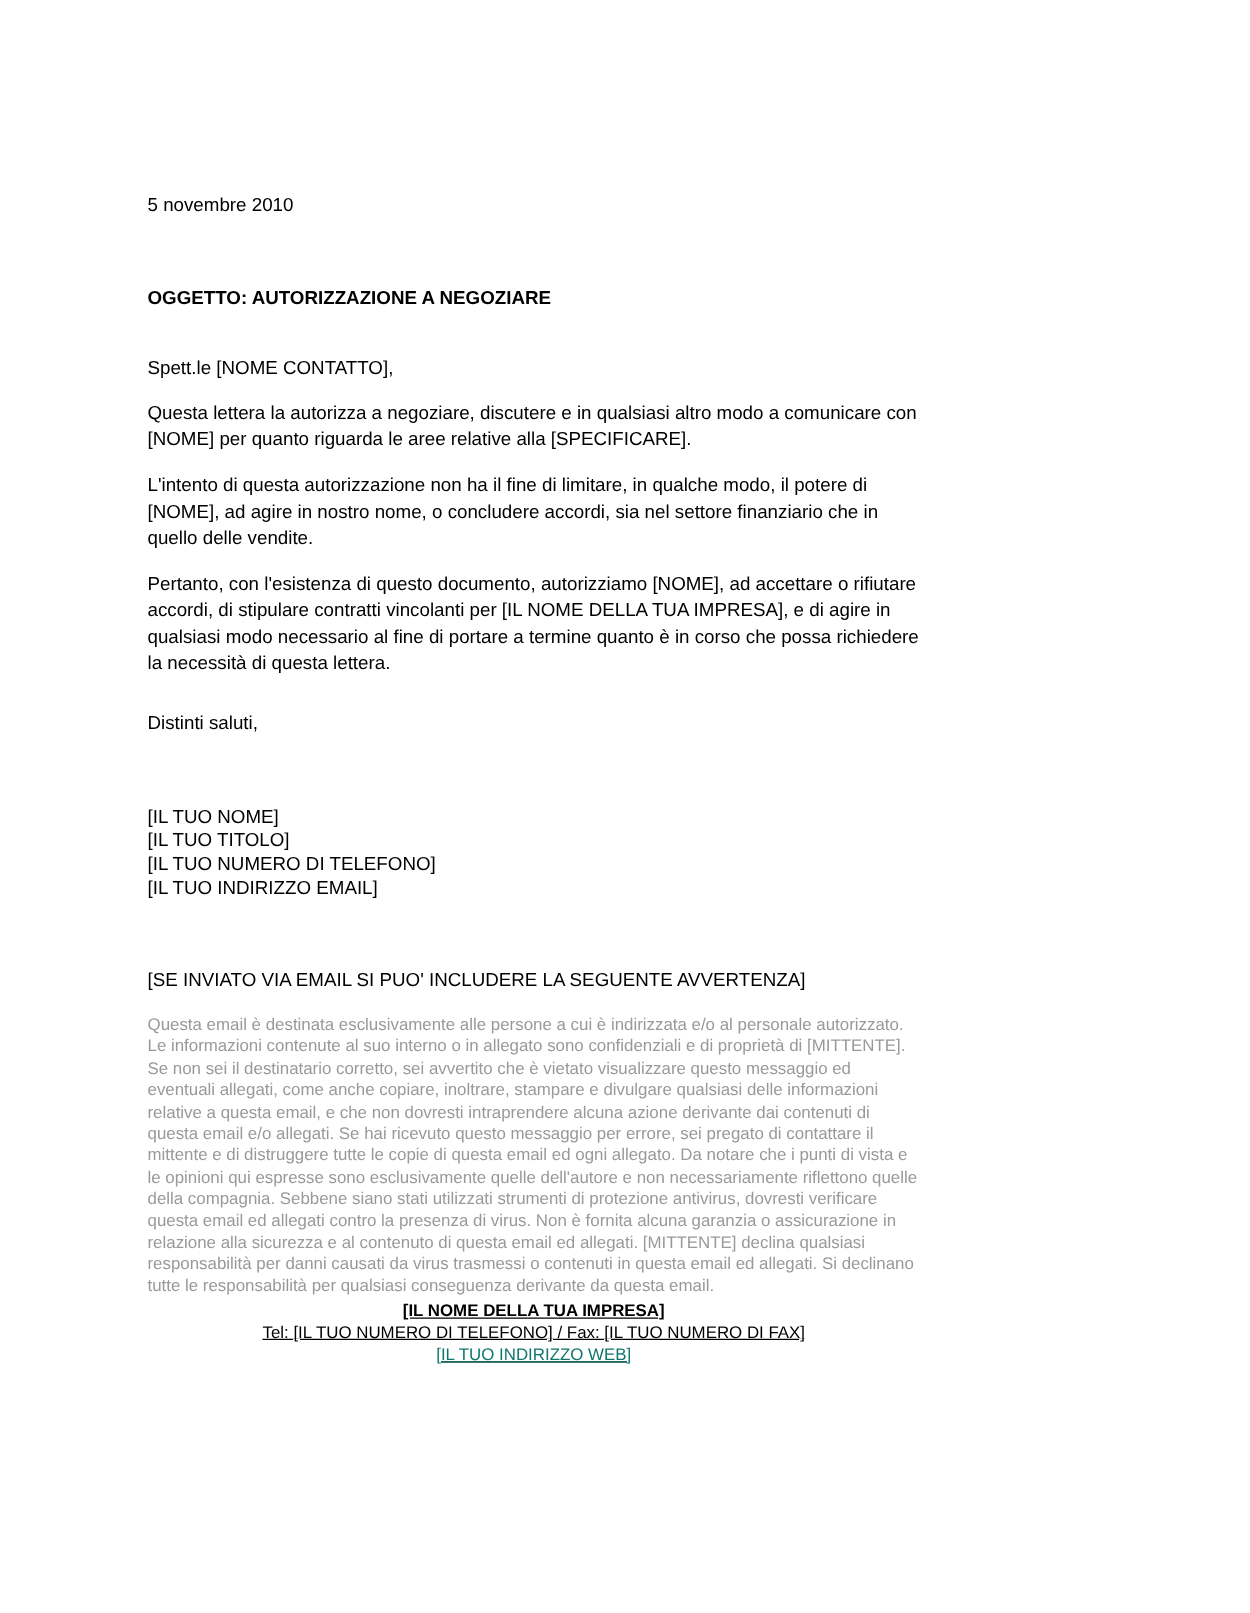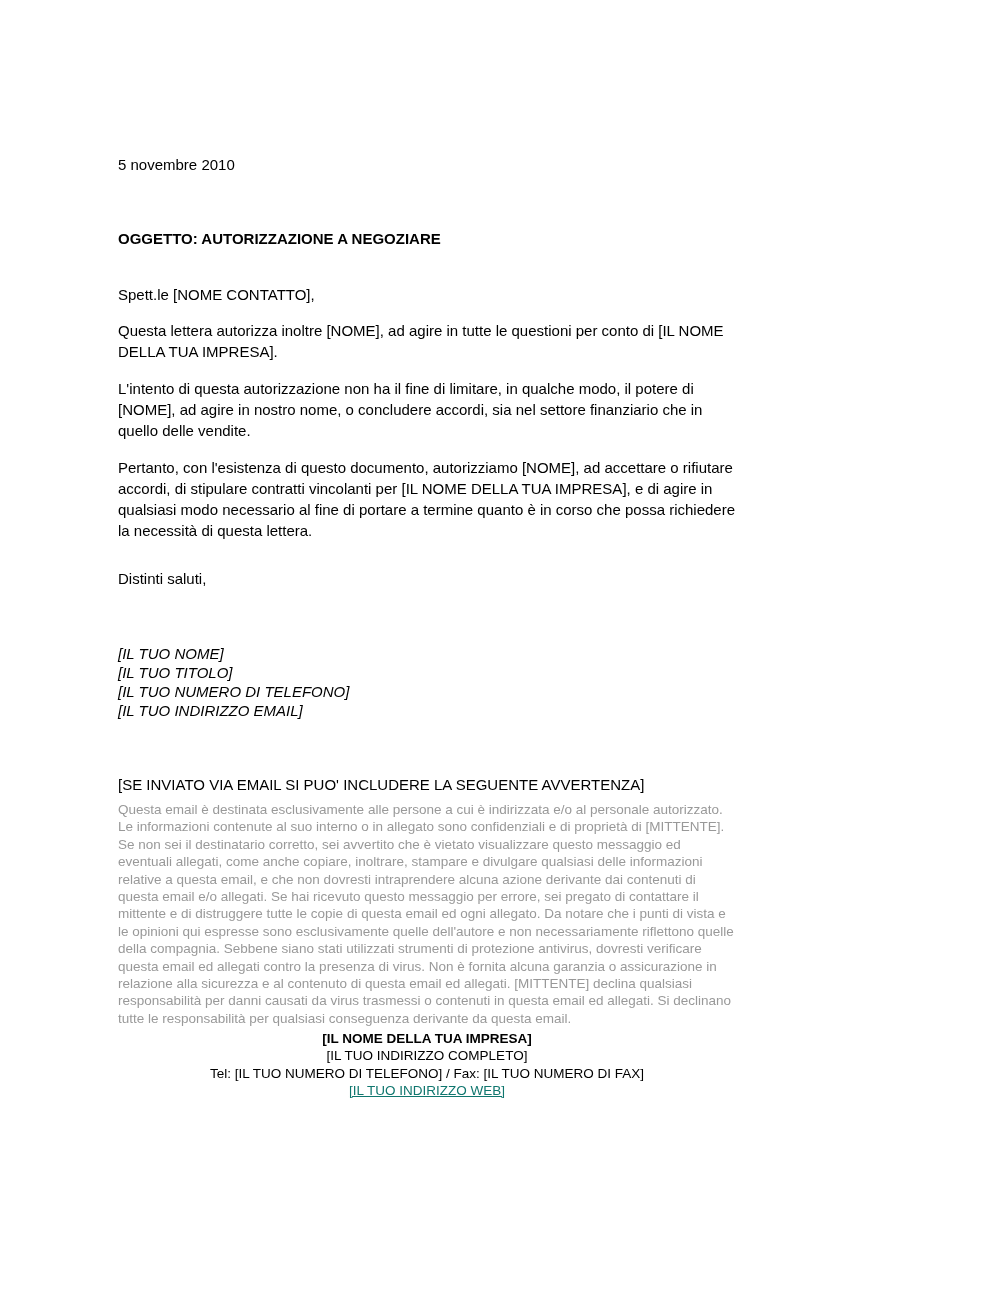--- a/index.html
+++ b/index.html
@@ -45,38 +45,38 @@
   }
   .closing {
     margin-top: 28px;
     font-size: 15px;
     line-height: 19px;
   }
   .signature {
     margin-top: 56px;
     font-size: 15px;
     line-height: 19px;
-    font-style: italic;
   }
   .notice-header {
     margin-top: 55px;
     font-size: 15px;
     line-height: 19px;
   }
   .disclaimer {
-    margin-top: 7px;
+    margin-top: 17px;
     font-size: 13.5px;
     line-height: 17.4px;
     color: #999999;
   }
   .footer {
     margin-top: 3px;
     text-align: center;
     font-size: 13.5px;
     line-height: 17.2px;
+    text-decoration: underline;
   }
   .footer .company {
     font-weight: bold;
   }
   .footer a.weblink {
     color: #0f766e;
     text-decoration: underline;
     cursor: pointer;
   }
 </style>
@@ -85,37 +85,36 @@
 
 <div class="page">
 
   <div class="date">5 novembre 2010</div>
 
 
   <div class="subject">OGGETTO: AUTORIZZAZIONE A NEGOZIARE</div>
 
   <div class="salutation">Spett.le [NOME CONTATTO],</div>
 
-  <p class="para">Questa lettera autorizza inoltre [NOME], ad agire in tutte le questioni per conto di [IL NOME DELLA TUA IMPRESA].</p>
+  <p class="para">Questa lettera la autorizza a negoziare, discutere e in qualsiasi altro modo a comunicare con [NOME] per quanto riguarda le aree relative alla [SPECIFICARE].</p>
   <p class="para">L'intento di questa autorizzazione non ha il fine di limitare, in qualche modo, il potere di [NOME], ad agire in nostro nome, o concludere accordi, sia nel settore finanziario che in quello delle vendite.</p>
   <p class="para">Pertanto, con l'esistenza di questo documento, autorizziamo [NOME], ad accettare o rifiutare accordi, di stipulare contratti vincolanti per [IL NOME DELLA TUA IMPRESA], e di agire in qualsiasi modo necessario al fine di portare a termine quanto è in corso che possa richiedere la necessità di questa lettera.</p>
 
   <div class="closing">Distinti saluti,</div>
 
   <div class="signature">
     <div>[IL TUO NOME]</div>
     <div>[IL TUO TITOLO]</div>
     <div>[IL TUO NUMERO DI TELEFONO]</div>
     <div>[IL TUO INDIRIZZO EMAIL]</div>
   </div>
 
   <div class="notice-header">[SE INVIATO VIA EMAIL SI PUO' INCLUDERE LA SEGUENTE AVVERTENZA]</div>
 
   <div class="disclaimer">Questa email è destinata esclusivamente alle persone a cui è indirizzata e/o al personale autorizzato. Le informazioni contenute al suo interno o in allegato sono confidenziali e di proprietà di [MITTENTE]. Se non sei il destinatario corretto, sei avvertito che è vietato visualizzare questo messaggio ed eventuali allegati, come anche copiare, inoltrare, stampare e divulgare qualsiasi delle informazioni relative a questa email, e che non dovresti intraprendere alcuna azione derivante dai contenuti di questa email e/o allegati. Se hai ricevuto questo messaggio per errore, sei pregato di contattare il mittente e di distruggere tutte le copie di questa email ed ogni allegato. Da notare che i punti di vista e le opinioni qui espresse sono esclusivamente quelle dell'autore e non necessariamente riflettono quelle della compagnia. Sebbene siano stati utilizzati strumenti di protezione antivirus, dovresti verificare questa email ed allegati contro la presenza di virus. Non è fornita alcuna garanzia o assicurazione in relazione alla sicurezza e al contenuto di questa email ed allegati. [MITTENTE] declina qualsiasi responsabilità per danni causati da virus trasmessi o contenuti in questa email ed allegati. Si declinano tutte le responsabilità per qualsiasi conseguenza derivante da questa email.</div>
 
   <div class="footer">
     <div class="company">[IL NOME DELLA TUA IMPRESA]</div>
-    <div>[IL TUO INDIRIZZO COMPLETO]</div>
     <div>Tel: [IL TUO NUMERO DI TELEFONO] / Fax: [IL TUO NUMERO DI FAX]</div>
     <div><a class="weblink">[IL TUO INDIRIZZO WEB]</a></div>
   </div>
 
 </div>
 
 </body></html>

